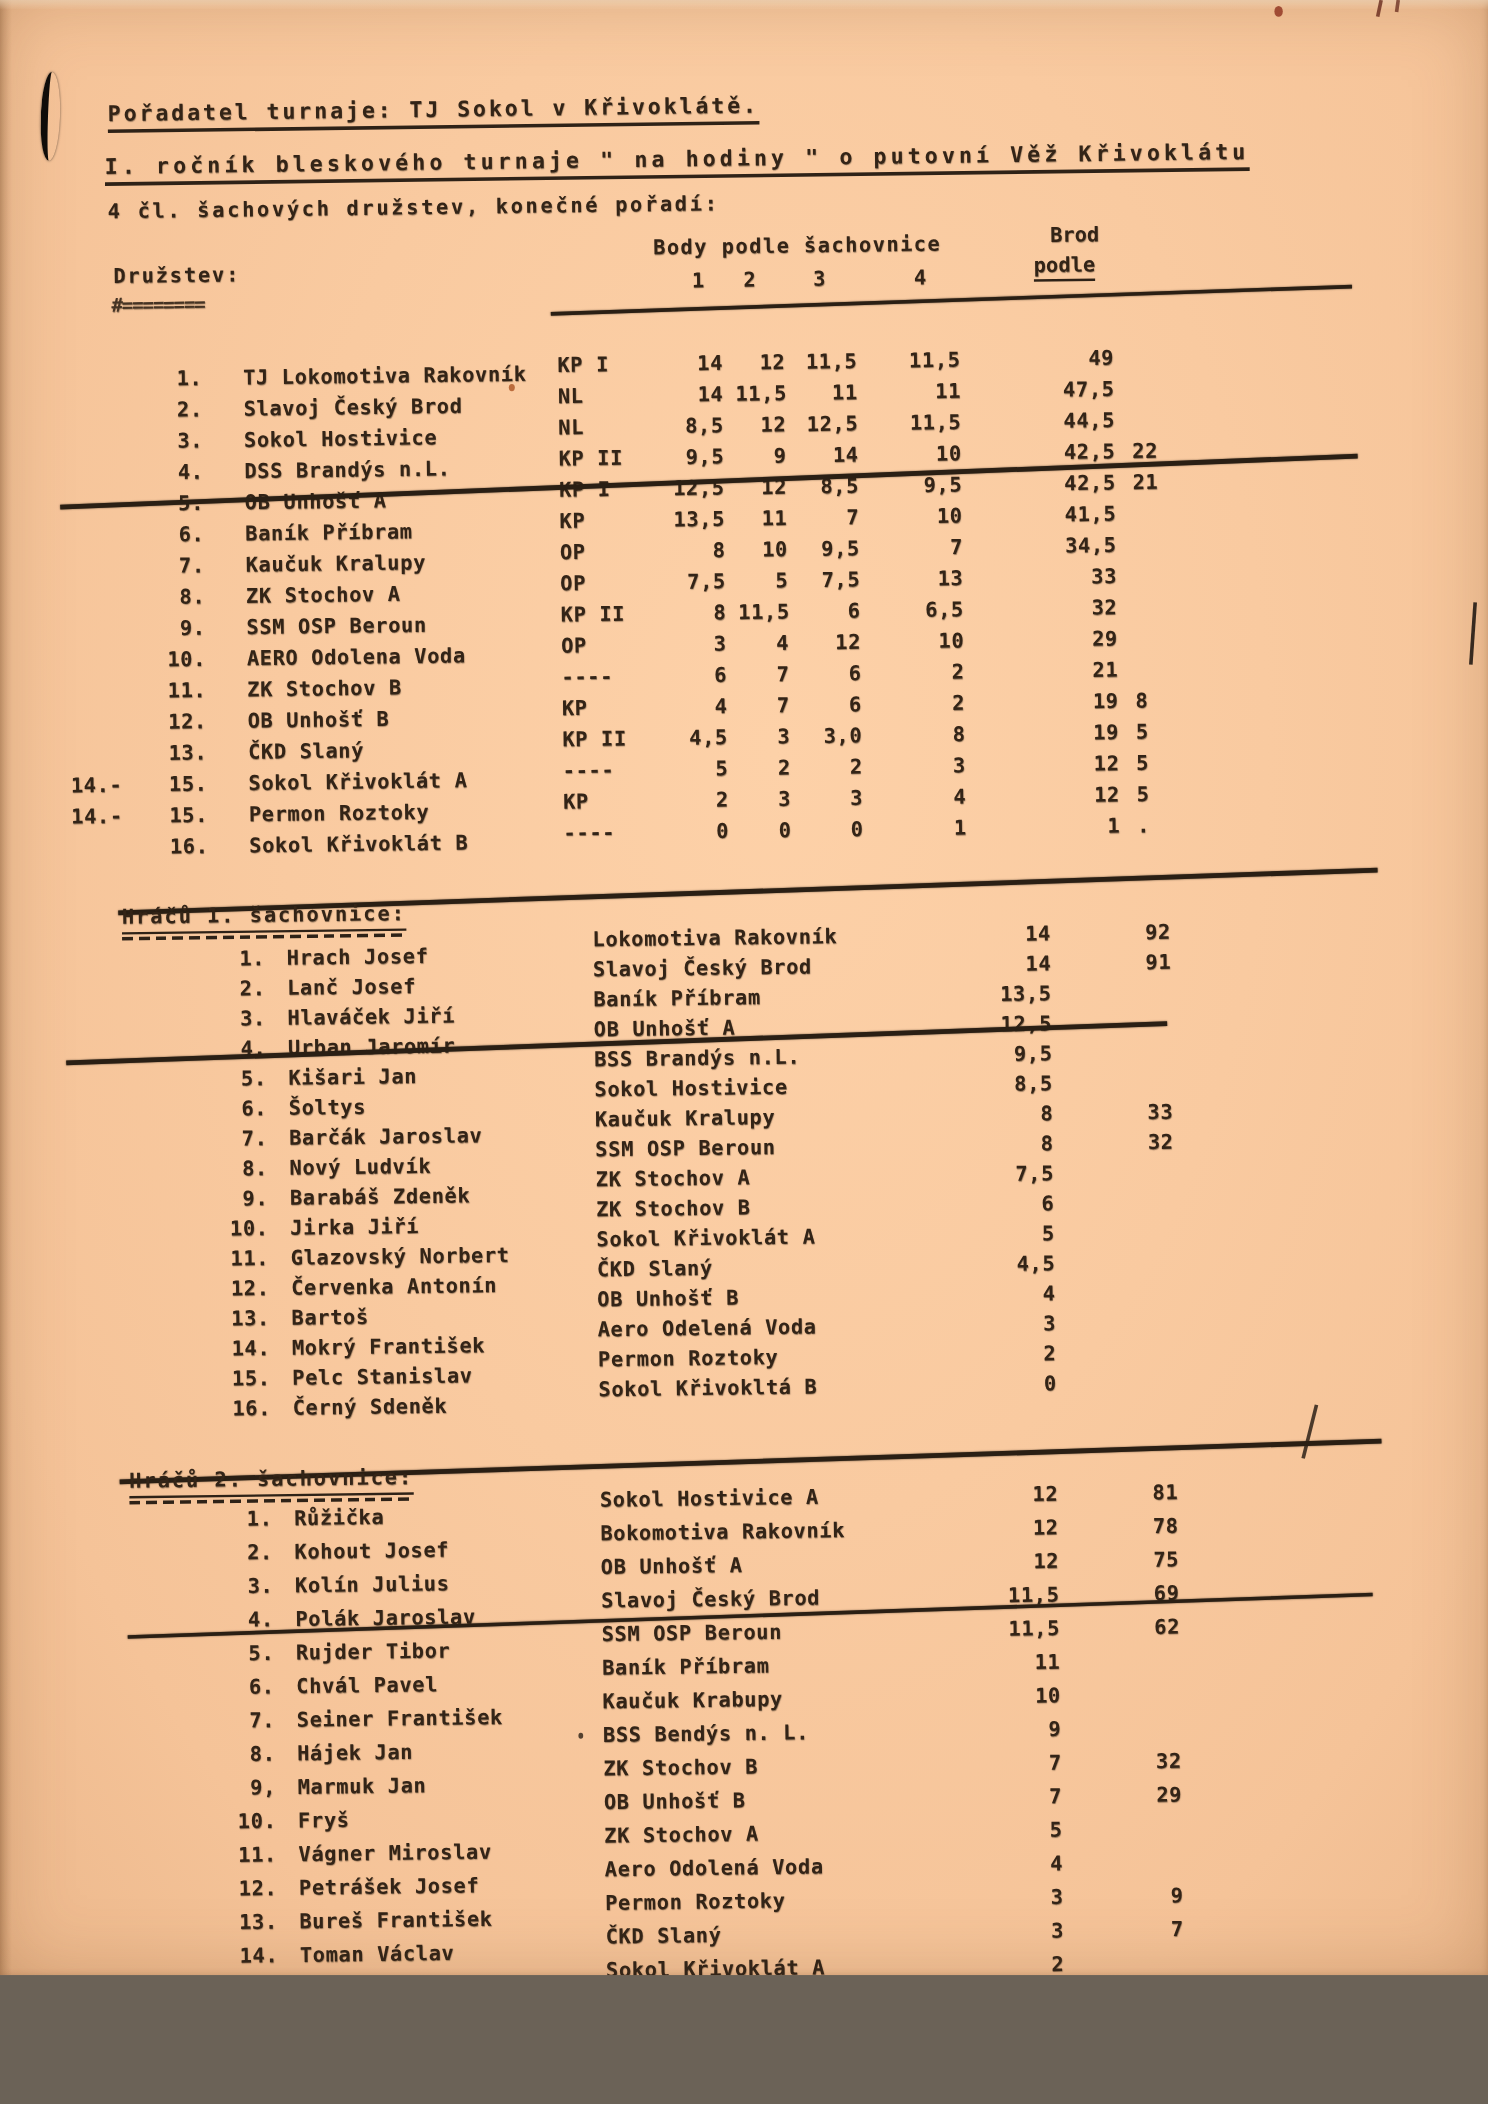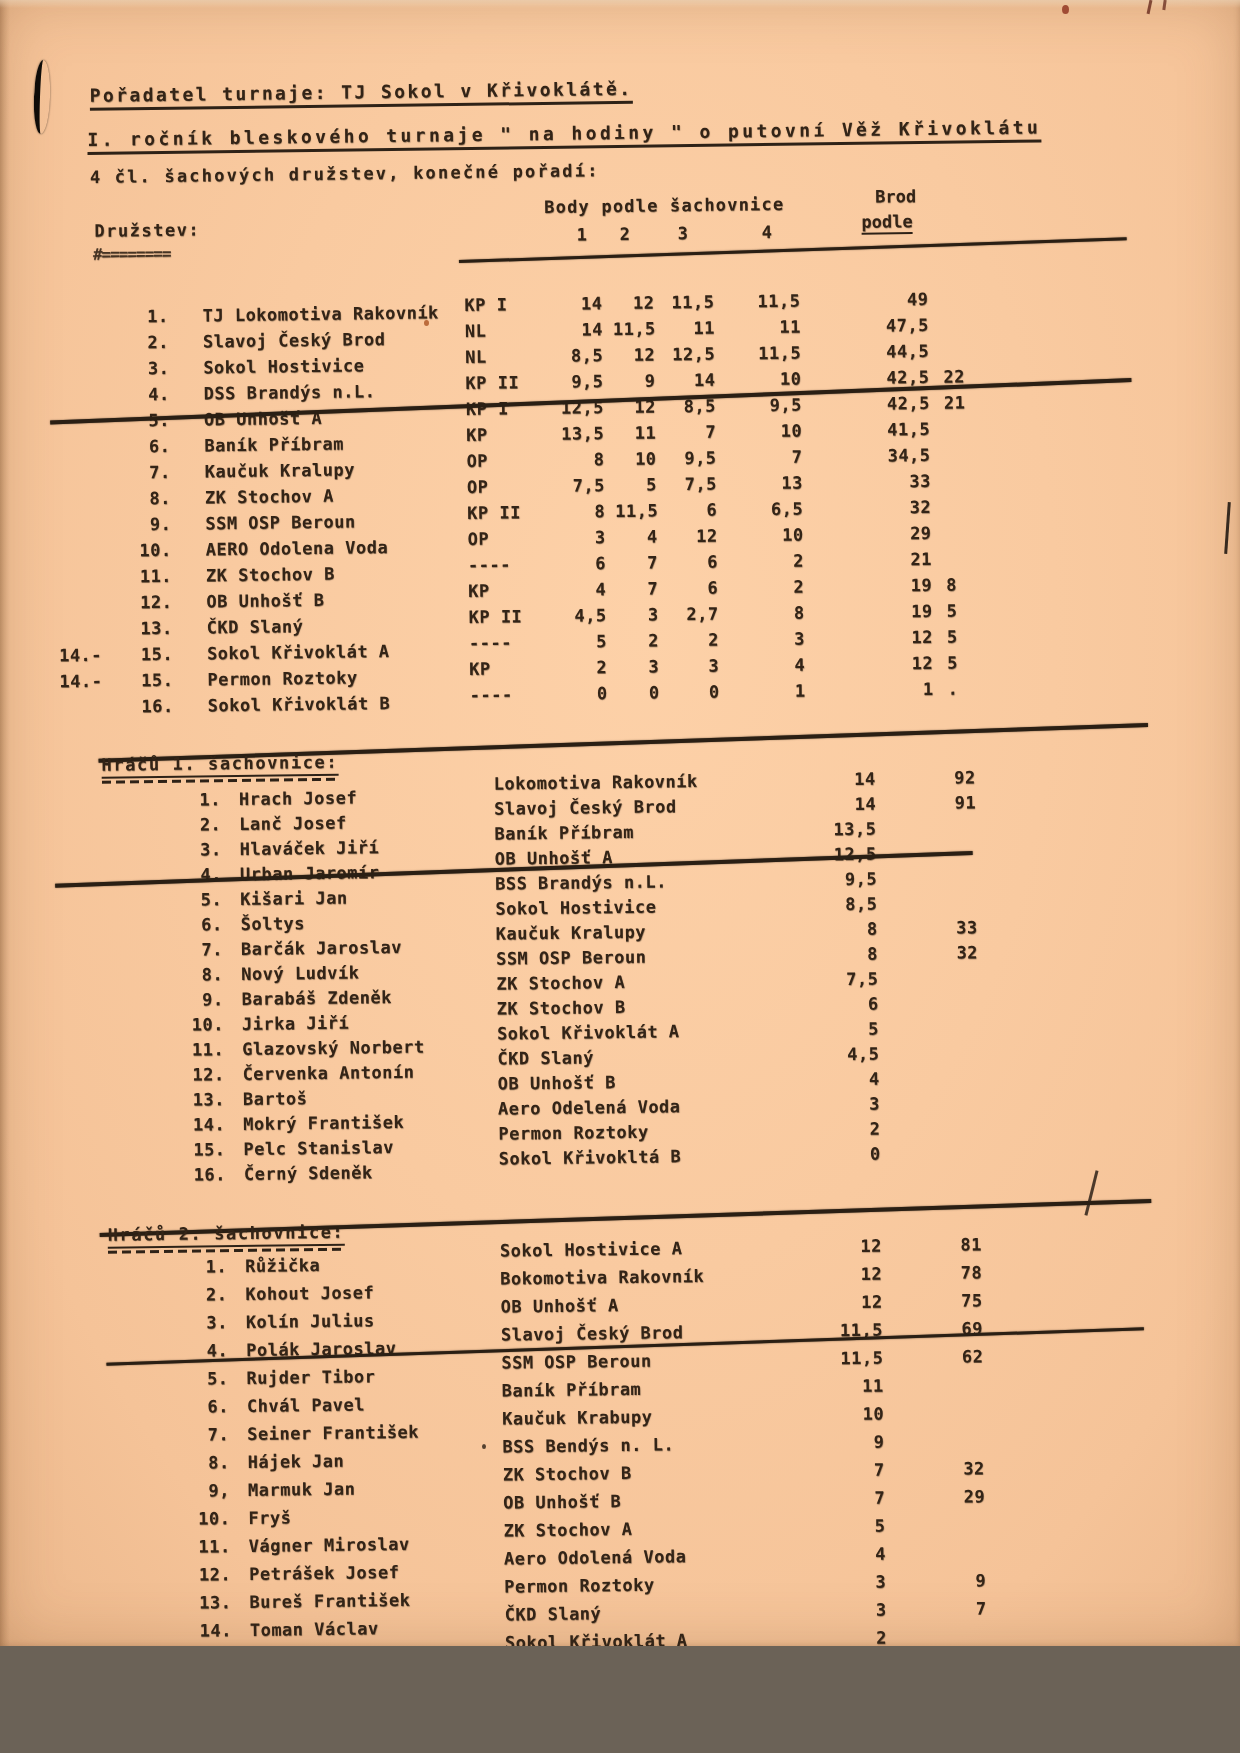--- a/index.html
+++ b/index.html
@@ -280,21 +280,21 @@
           <span class="c-extra">8</span>
         </div>
 
         <div class="trow">
           <span class="c-pre"></span>
           <span class="c-rank">13.</span>
           <span class="c-team">ČKD Slaný</span>
           <span class="c-league">KP II</span>
           <span class="c-b1">4,5</span>
           <span class="c-b2">3</span>
-          <span class="c-b3">2,7</span>
+          <span class="c-b3">3,0</span>
           <span class="c-b4">8</span>
           <span class="c-total">19</span>
           <span class="c-extra">5</span>
         </div>
 
         <div class="trow">
           <span class="c-pre">14.-</span>
           <span class="c-rank">15.</span>
           <span class="c-team">Sokol Křivoklát A</span>
           <span class="c-league">----</span>

